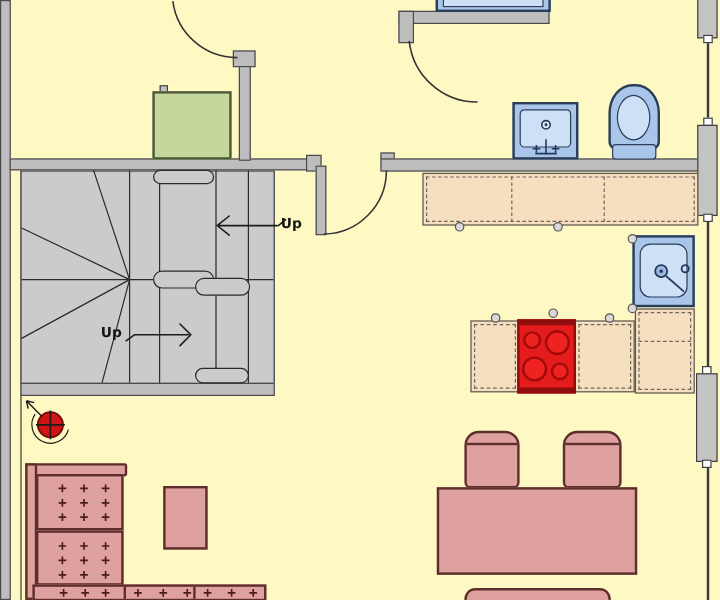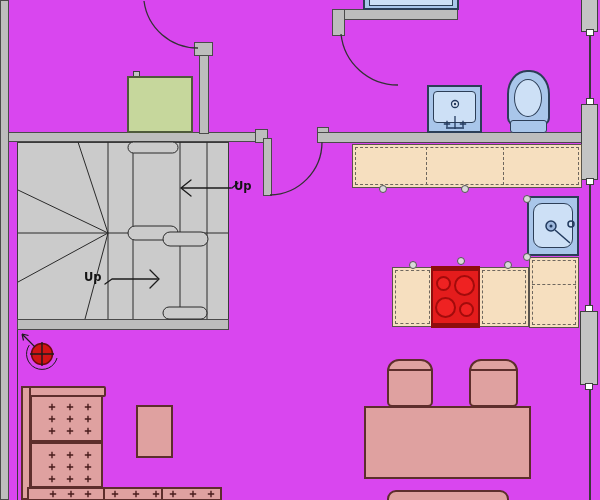--- a/index.html
+++ b/index.html
@@ -1,17 +1,17 @@
 <!DOCTYPE html>
 <html style="--c-wall: #bdbdbd; --c-stair: #cbcbcb; --c-line: #2a2a2a; --c-counter: #f6dfbf; --c-cooktop: #e41c1c; --c-cooktop-edge: #8f0d0d; --c-fixture: #a9c6ea; --c-fixture-inner: #cde0f6; --c-furniture: #dfa1a0; --c-furniture-edge: #5d2e2c; --c-cabinet-green: #c6d79c; --c-alarm-red: #d01414;"><head>
 <meta charset="utf-8">
 <style>
   html,body{margin:0;padding:0;background:#fff}
   *{box-sizing:border-box}
-  #plan{position:relative;width:600px;height:500px;background:#d946ef;overflow:hidden;
+  #plan{position:relative;width:600px;height:500px;background:#fef9c3;overflow:hidden;
         font-family:"DejaVu Sans",sans-serif}
   .wall{position:absolute;background:var(--c-wall,#bdbdbd);border:1px solid #4a4a4a}
   .line{position:absolute;background:#3a3a3a}
   .stair{position:absolute;background:var(--c-stair,#cbcbcb);border:1px solid #3a3a3a}
   .win{position:absolute;background:#c4c4c4;border:1px solid #3f3f3f}
   .nub{position:absolute;background:#fff;border:1px solid #3f3f3f}
   .counter{position:absolute;background:var(--c-counter,#f6dfbf);border:1px solid #5a544c}
   .dash{position:absolute;inset:2px;border:1px dashed #6e675e}
   .vdash{position:absolute;top:2px;bottom:2px;border-left:1px dashed #6e675e}
   .hdash{position:absolute;left:2px;right:2px;border-top:1px dashed #6e675e}

